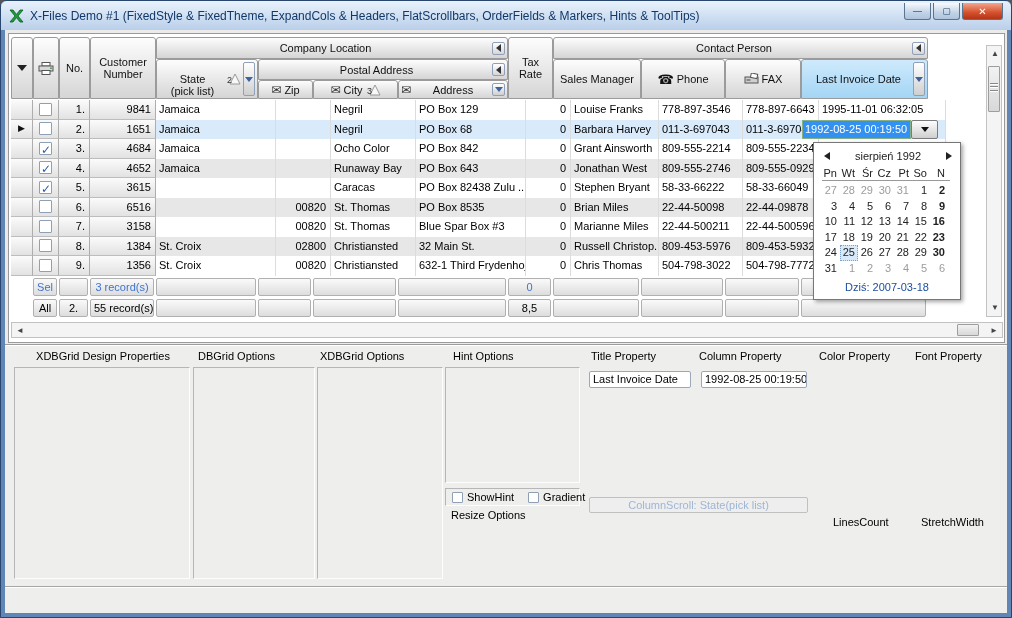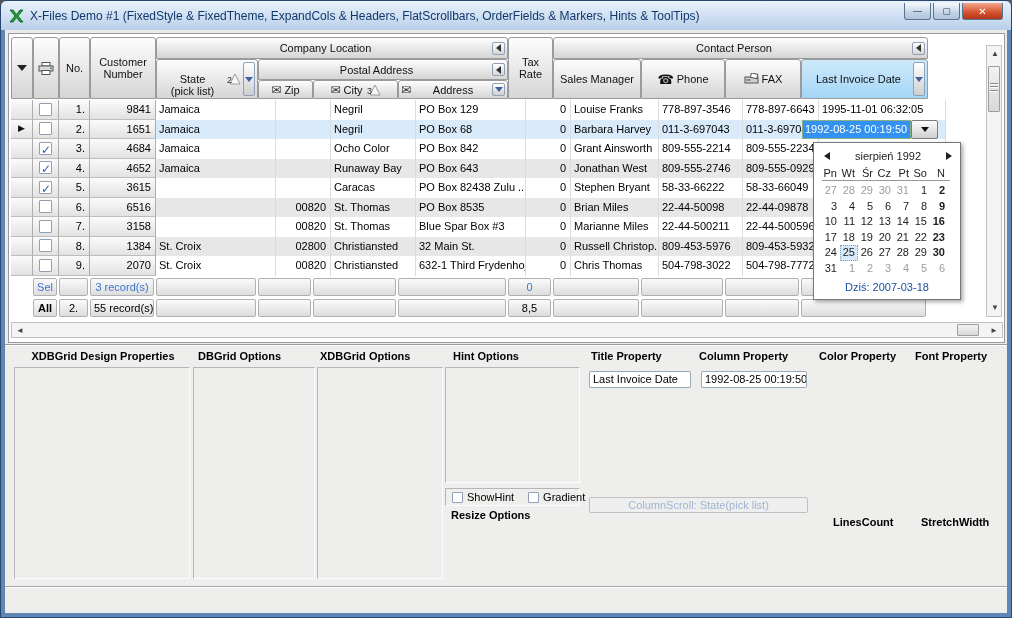--- a/index.html
+++ b/index.html
@@ -74,21 +74,21 @@
   .dnames span{width:18px;text-align:right;padding-right:3px;flex:none;}
   .days{position:absolute;left:8px;top:40px;width:128px;display:flex;flex-wrap:wrap;}
   .cday{width:18px;height:15.5px;line-height:15px;text-align:right;padding-right:3px;flex:none;}
   .cday.g{color:#9c9c9c;}
   .cday.b{font-weight:bold;}
   .cday.s{border:1px dotted #7aa0c8;background:#d8eaf9;line-height:13px;padding-right:2px;}
   .cal-today{position:absolute;left:0;bottom:6px;width:100%;text-align:center;color:var(--today_blue);}
   
   .panel{left:4px;top:343px;width:1004px;height:242px;background:#eeeeec;border-top:1px solid #9c9c9c;
     box-shadow:inset 0 1px 0 #ffffff;z-index:1;}
-  .sect-h{font-size:11px;font-weight:bold;color:#000;white-space:nowrap;z-index:2;}
+  .sect-h{font-size:11px;font-weight:normal;color:#000;white-space:nowrap;z-index:2;}
   .group{border:1px solid;border-color:#b6b6b6 #fdfdfd #fdfdfd #b6b6b6;z-index:1;}
   .cbrow{display:flex;align-items:center;height:13px;flex:none;}
   .cbrow.tall{height:16px;}
   .cbx{width:11px;height:11px;border:1px solid #8fa0b5;background:#fff;position:relative;margin-right:4px;flex:none;border-radius:1px;}
   .cbx.on::after{content:"✓";position:absolute;left:0px;top:-3px;font-size:11px;font-weight:bold;color:var(--check_blue);}
   .cbl{font-size:11px;white-space:nowrap;}
   .proplist{display:flex;flex-direction:column;}
   .drow{display:flex;align-items:center;height:20px;flex:none;}
   .dlab{width:72px;text-align:right;font-size:11px;padding-right:4px;white-space:nowrap;flex:none;}
   .combo{display:flex;border:1px solid #89a0bc;background:#fff;height:18px;flex:1;border-radius:2px;overflow:hidden;}
@@ -384,21 +384,21 @@
       <div class="cell c-date"></div>
     </div>
       <div class="grow">
       <div class="cell fx c-ind">
           <span class="indmark"></span>
         </div>
       <div class="cell fx c-prn">
           <span class="gcb"></span>
         </div>
       <div class="cell fx c-no rt">9.</div>
-      <div class="cell fx c-cust rt">2070</div>
+      <div class="cell fx c-cust rt">1356</div>
       <div class="cell c-state">St. Croix</div>
       <div class="cell c-zip rt">00820</div>
       <div class="cell c-city">Christiansted</div>
       <div class="cell c-addr">632-1 Third Frydenhoj</div>
       <div class="cell c-tax rt">0</div>
       <div class="cell c-mgr">Chris Thomas</div>
       <div class="cell c-phone">504-798-3022</div>
       <div class="cell c-fax">504-798-7772</div>
       <div class="cell c-date"></div>
     </div>
@@ -414,21 +414,21 @@
     <div class="fcell" style="width:83px;"></div>
     <div class="fcell" style="width:108px;"></div>
     <div class="fcell rt" style="width:43px;">0</div>
     <div class="fcell" style="width:86px;"></div>
     <div class="fcell" style="width:82px;"></div>
     <div class="fcell" style="width:74px;"></div>
     <div class="fcell" style="width:125px;"></div>
   </div>
   <div class="ab frow fall" style="left:10px;top:298px;">
     <div class="fsp"></div>
-    <div class="fcell" style="width:24px;font-weight:bold;">All</div>
+    <div class="fcell" style="width:24px;">All</div>
     <div class="fcell rt" style="width:29px;">2.</div>
     <div class="fcell" style="width:64px;text-align:left;">55 record(s)</div>
     <div class="fcell" style="width:100px;"></div>
     <div class="fcell" style="width:53px;"></div>
     <div class="fcell" style="width:83px;"></div>
     <div class="fcell" style="width:108px;"></div>
     <div class="fcell rt" style="width:43px;">8,5</div>
     <div class="fcell" style="width:86px;"></div>
     <div class="fcell" style="width:82px;"></div>
     <div class="fcell" style="width:74px;"></div>

